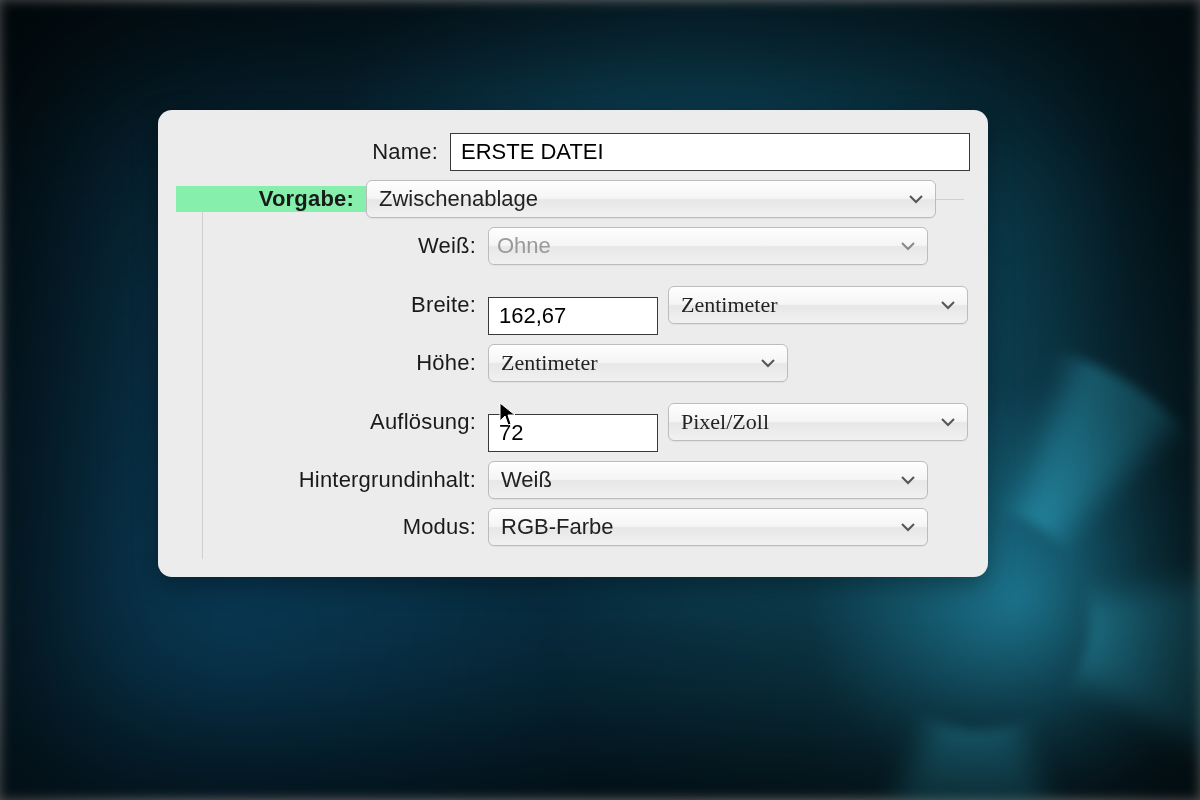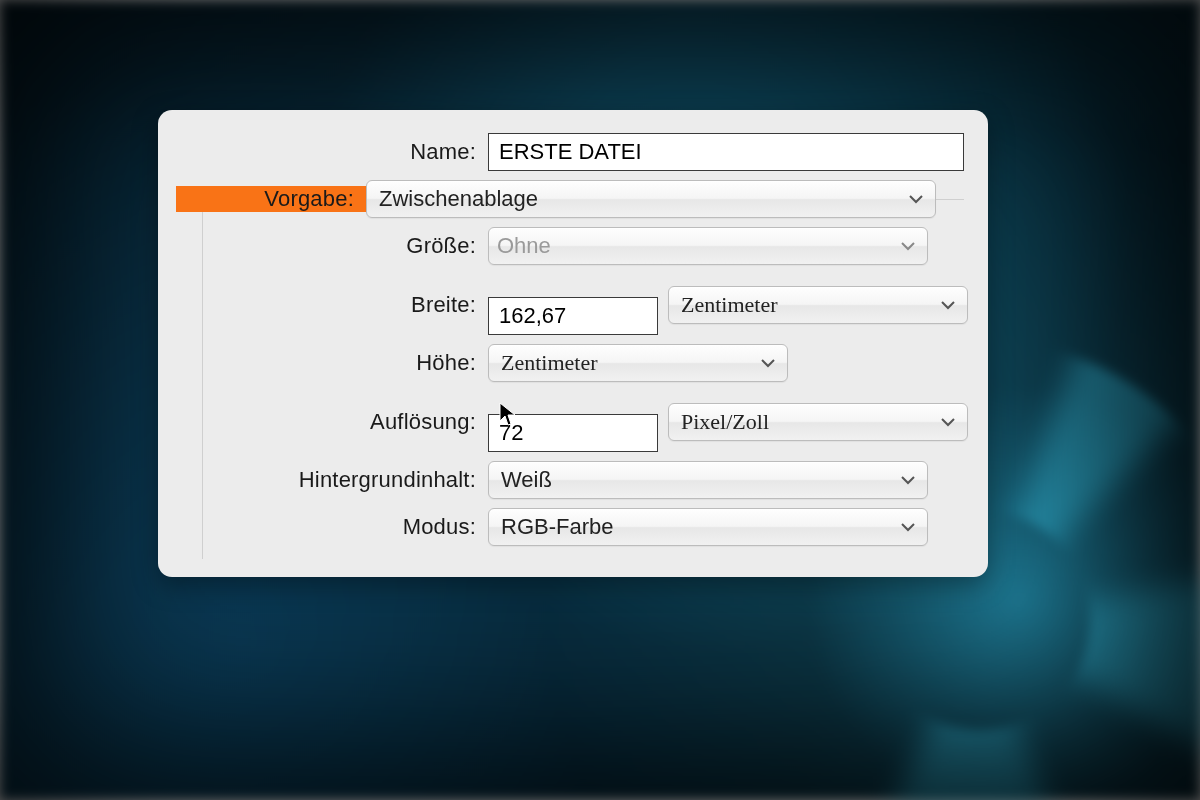--- a/index.html
+++ b/index.html
@@ -76,21 +76,21 @@
   .text-input {
     height: 38px;
     border: 1px solid #3a3a3a;
     background: #ffffff;
     padding: 0 10px;
     font-size: 22px;
     font-family: inherit;
     box-sizing: border-box;
     outline: none;
   }
-  .text-input.wide { width: 476px; }
+  .text-input.wide { width: 520px; }
   .text-input.num  { width: 170px; margin-top: 23px; }
 
   .select {
     height: 38px;
     background: linear-gradient(to bottom, #fefefe 0%, #f5f5f5 48%, #e7e7e7 52%, #f1f1f1 100%);
     border: 1px solid #bcbcbc;
     border-radius: 6px;
     box-sizing: border-box;
     padding: 0 36px 0 12px;
     position: relative;
@@ -112,21 +112,21 @@
   .select.full  { width: 440px; }
   .select.long  { width: 570px; }
   .select.unit  { width: 300px; font-family: Liberation Serif, serif; }
 
   
   .preset-row {
     position: relative;
     margin-top: 6px;
     margin-bottom: 2px;
   }
-  .preset-row .lab { width: 170px; position:relative; z-index:2; background:#f97316; padding-left:8px;}
+  .preset-row .lab { width: 170px; position:relative; z-index:2; background:#86efac; padding-left:8px;font-weight:bold;}
   .preset-row .select.long { position:relative; z-index:2; }
   .preset-row::before {
     content:"";
     position:absolute;
     left:10px; right:6px; top:50%;
     border-top:1px solid #cfcfcf;
     z-index:1;
   }
   .group-left-line{
     position:absolute;
@@ -168,21 +168,21 @@
         <span class="caret">
           <svg width="14" height="10" viewBox="0 0 14 10">
               <path d="M1 2 L7 8 L13 2" fill="none" stroke="#555" stroke-width="2"></path>
             </svg>
         </span>
       </div>
     </div>
   </div>
 
   <div class="row">
-    <div class="lab">Größe:</div>
+    <div class="lab">Weiß:</div>
     <div class="controls">
       <div class="select full disabled">
         <span>Ohne</span>
         <span class="caret">
           <svg width="14" height="10" viewBox="0 0 14 10">
               <path d="M1 2 L7 8 L13 2" fill="none" stroke="#888" stroke-width="2"></path>
             </svg>
         </span>
       </div>
     </div>

